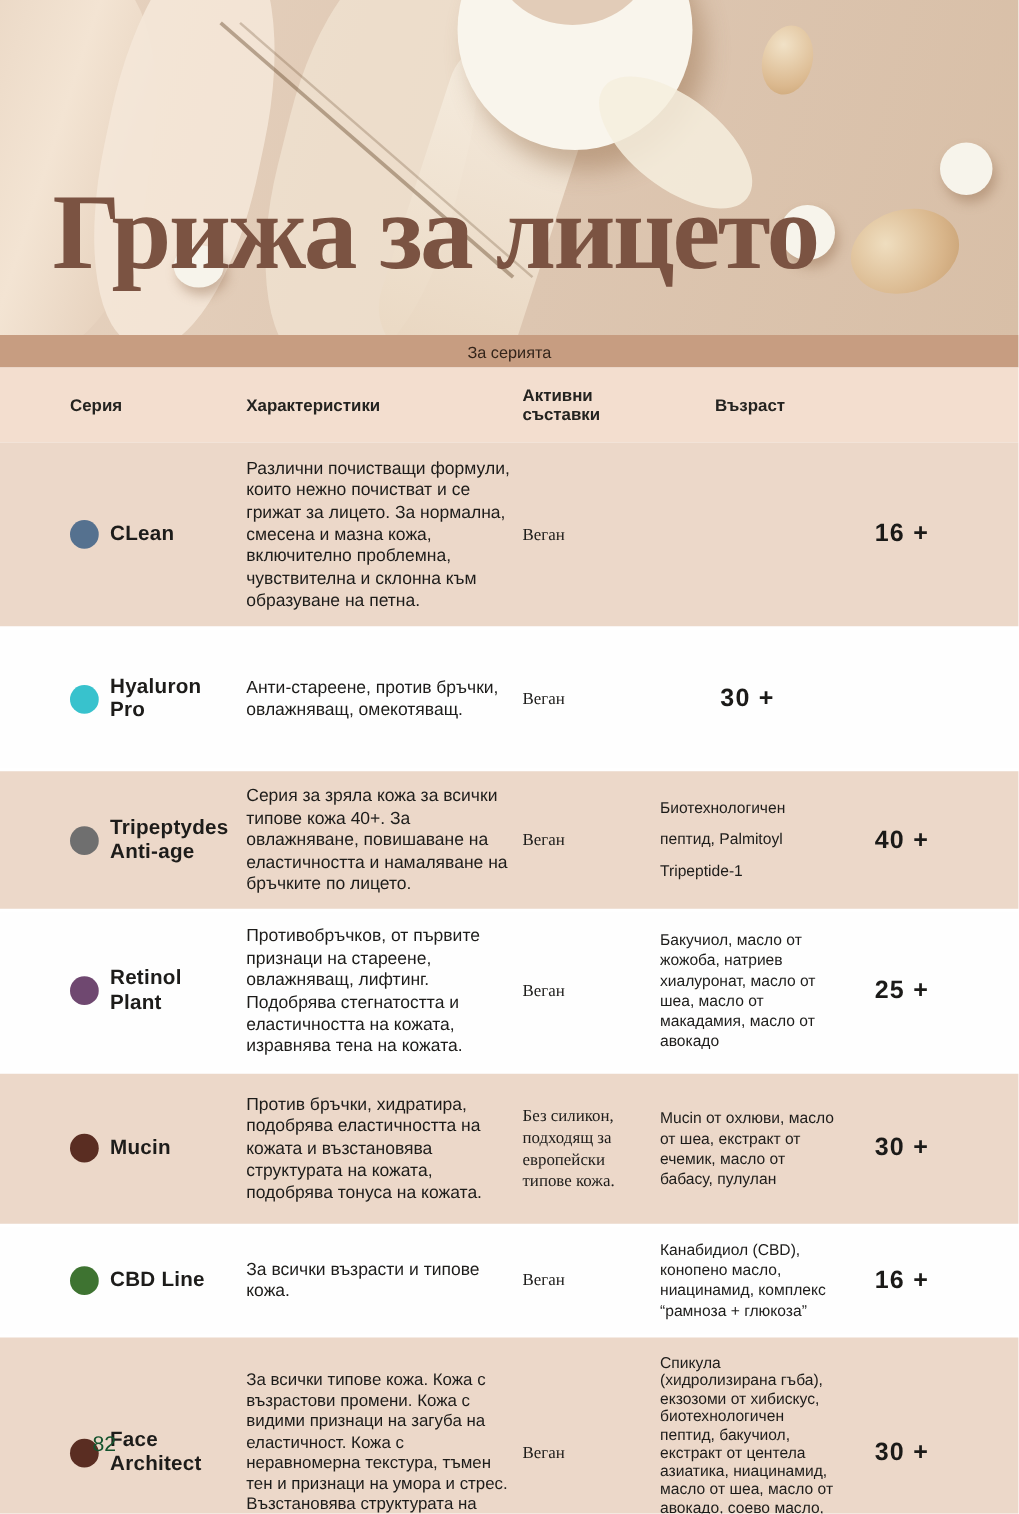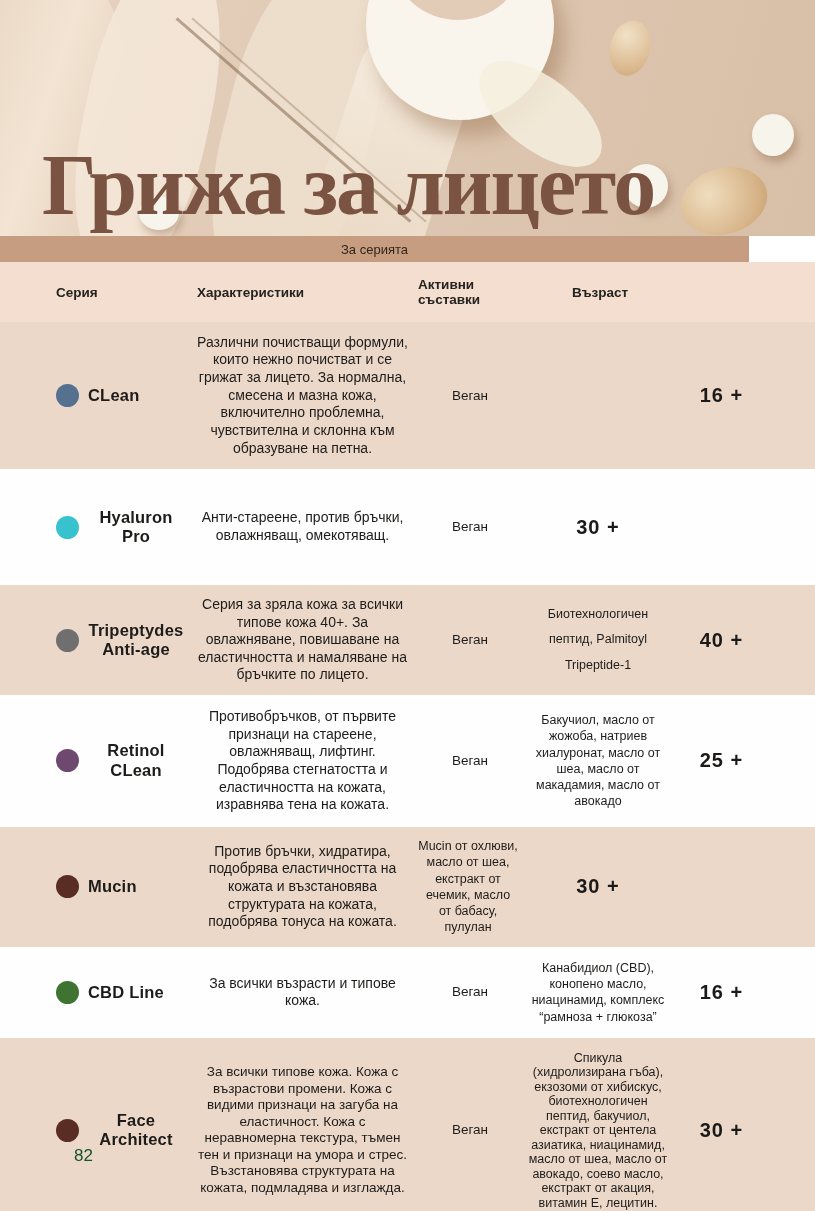--- a/index.html
+++ b/index.html
@@ -1,20 +1,20 @@
 <!DOCTYPE html>
 <html lang="bg"><head>
 <meta charset="utf-8">
 <style>
   html,body{margin:0;padding:0;background:#ffffff;}
   #page{position:relative;width:815px;height:1211px;background:#ffffff;overflow:hidden;
         font-family:"Liberation Sans",sans-serif;color:#1d1c1a;}
 
   
-  .hero{position:relative;width:815px;height:236px;overflow:hidden;
+  .hero{position:relative;width:815px;height:268px;overflow:hidden;
         background:linear-gradient(105deg,#e7d3c0 0%,#ddc6b1 55%,#d8bfa7 100%);}
   .hero .deco{position:absolute;}
   .smear1{left:-40px;top:-30px;width:160px;height:310px;border-radius:42%;
           background:linear-gradient(100deg,#e9d6c3,#f3e4d3 50%,#e3cdb8);transform:rotate(8deg);}
   .smear2{left:85px;top:-50px;width:125px;height:330px;border-radius:46%;
           background:#f4e7d8;opacity:.9;transform:rotate(12deg);}
   .smear3{left:225px;top:-40px;width:145px;height:340px;border-radius:44%;
           background:#efe0cf;opacity:.85;transform:rotate(14deg);}
   .smear4{left:330px;top:30px;width:115px;height:270px;border-radius:46px;
           background:linear-gradient(#f7efe3,#ead8c2);opacity:.9;transform:rotate(18deg);}
@@ -31,21 +31,21 @@
           background:radial-gradient(circle at 35% 35%,#f0dfc0,#d8b488 65%,#c39a6b);transform:rotate(-16deg);opacity:.95;}
   .ball{border-radius:50%;background:#f7f4eb;box-shadow:3px 6px 9px rgba(140,100,70,.4);}
   .ball-right{left:752px;top:114px;width:42px;height:42px;}
   .ball-mid{left:624px;top:164px;width:44px;height:44px;}
   .ball-left{left:139px;top:196px;width:40px;height:34px;}
   .hero-title{position:absolute;left:42px;top:84px;
           font-family:"Liberation Serif",serif;font-weight:600;font-size:86px;line-height:1;
           letter-spacing:-2px;color:#7b5342;white-space:nowrap;}
 
   
-  .section-bar{width:749px;height:26px;background:#c79d81;display:flex;align-items:center;justify-content:center;
+  .section-bar{width:815px;height:26px;background:#c79d81;display:flex;align-items:center;justify-content:center;
           font-size:13px;color:#33241a;}
 
   
   .grid{display:grid;grid-template-columns:141px 221px 110px 150px 1fr;
         padding-left:56px;padding-right:40px;box-sizing:border-box;width:815px;}
   .thead{background:#f3decf;min-height:60px;align-items:center;font-size:13.5px;color:#242320;}
   .thead .h{padding:4px 6px 4px 0;font-weight:bold;}
   .h-series{padding-left:34px;}
   .h-recs{padding-left:28px;}
   .h-chars{padding-left:0;}
@@ -56,26 +56,26 @@
   .row:nth-of-type(odd){background:#fefefe;}
   .row:nth-of-type(even){background:#ecd8c9;}
   .row1{min-height:147px;}
   .row2{min-height:110px;}
   .row3{min-height:110px;}
   .row4{min-height:112px;}
   .row5{min-height:120px;}
   .row6{min-height:85px;}
   .row7{min-height:185px;}
 
-  .cell{padding:10px 10px 10px 0;box-sizing:border-box;text-align:center;}
+  .cell{padding:10px 10px 10px 0;box-sizing:border-box;}
   .series{display:flex;align-items:center;gap:9px;padding-right:4px;}
   .dot{flex:0 0 auto;width:23px;height:23px;border-radius:50%;}
   .sname{font-weight:700;font-size:16.5px;line-height:1.18;max-width:96px;letter-spacing:.2px;}
   .rec{font-size:14px;line-height:1.26;}
-  .char{font-size:13.5px;line-height:1.3;padding-right:6px;}
+  .char{font-size:13.5px;line-height:1.3;padding-right:6px;font-family:Liberation Serif, serif;}
   .ingr{font-size:12.5px;line-height:1.3;}
   .row3 .ingr{line-height:2.05;}
   .row7 .ingr{line-height:1.16;}
   .row7 .rec{font-size:13.5px;line-height:1.22;}
   .age{text-align:center;font-size:20px;font-weight:600;letter-spacing:1px;color:#1b1a18;}
 
   .page-number{position:absolute;left:74px;top:1146px;font-size:17px;color:#14532d;}
 </style>
 </head>
 <body>
@@ -137,34 +137,35 @@
     </div>
     <div class="cell rec">Серия за зряла кожа за всички типове кожа 40+. За овлажняване, повишаване на еластичността и намаляване на бръчките по лицето.</div>
     <div class="cell char">Веган</div>
     <div class="cell ingr">Биотехнологичен пептид, Palmitoyl Tripeptide-1</div>
     <div class="cell age">40 +</div>
   </div>
 
   <div class="grid row row4">
     <div class="cell series">
       <span class="dot" style="background: rgb(111, 72, 112);"></span>
-      <span class="sname">Retinol CLean</span>
+      <span class="sname">Retinol Plant</span>
     </div>
     <div class="cell rec">Противобръчков, от първите признаци на стареене, овлажняващ, лифтинг. Подобрява стегнатостта и еластичността на кожата, изравнява тена на кожата.</div>
     <div class="cell char">Веган</div>
     <div class="cell ingr">Бакучиол, масло от жожоба, натриев хиалуронат, масло от шеа, масло от макадамия, масло от авокадо</div>
     <div class="cell age">25 +</div>
   </div>
 
   <div class="grid row row5">
     <div class="cell series">
       <span class="dot" style="background: rgb(90, 45, 34);"></span>
       <span class="sname">Mucin</span>
     </div>
     <div class="cell rec">Против бръчки, хидратира, подобрява еластичността на кожата и възстановява структурата на кожата, подобрява тонуса на кожата.</div>
+    <div class="cell char">Без силикон, подходящ за европейски типове кожа.</div>
     <div class="cell ingr">Mucin от охлюви, масло от шеа, екстракт от ечемик, масло от бабасу, пулулан</div>
     <div class="cell age">30 +</div>
   </div>
 
   <div class="grid row row6">
     <div class="cell series">
       <span class="dot" style="background: rgb(62, 115, 49);"></span>
       <span class="sname">CBD Line</span>
     </div>
     <div class="cell rec">За всички възрасти и типове кожа.</div>

